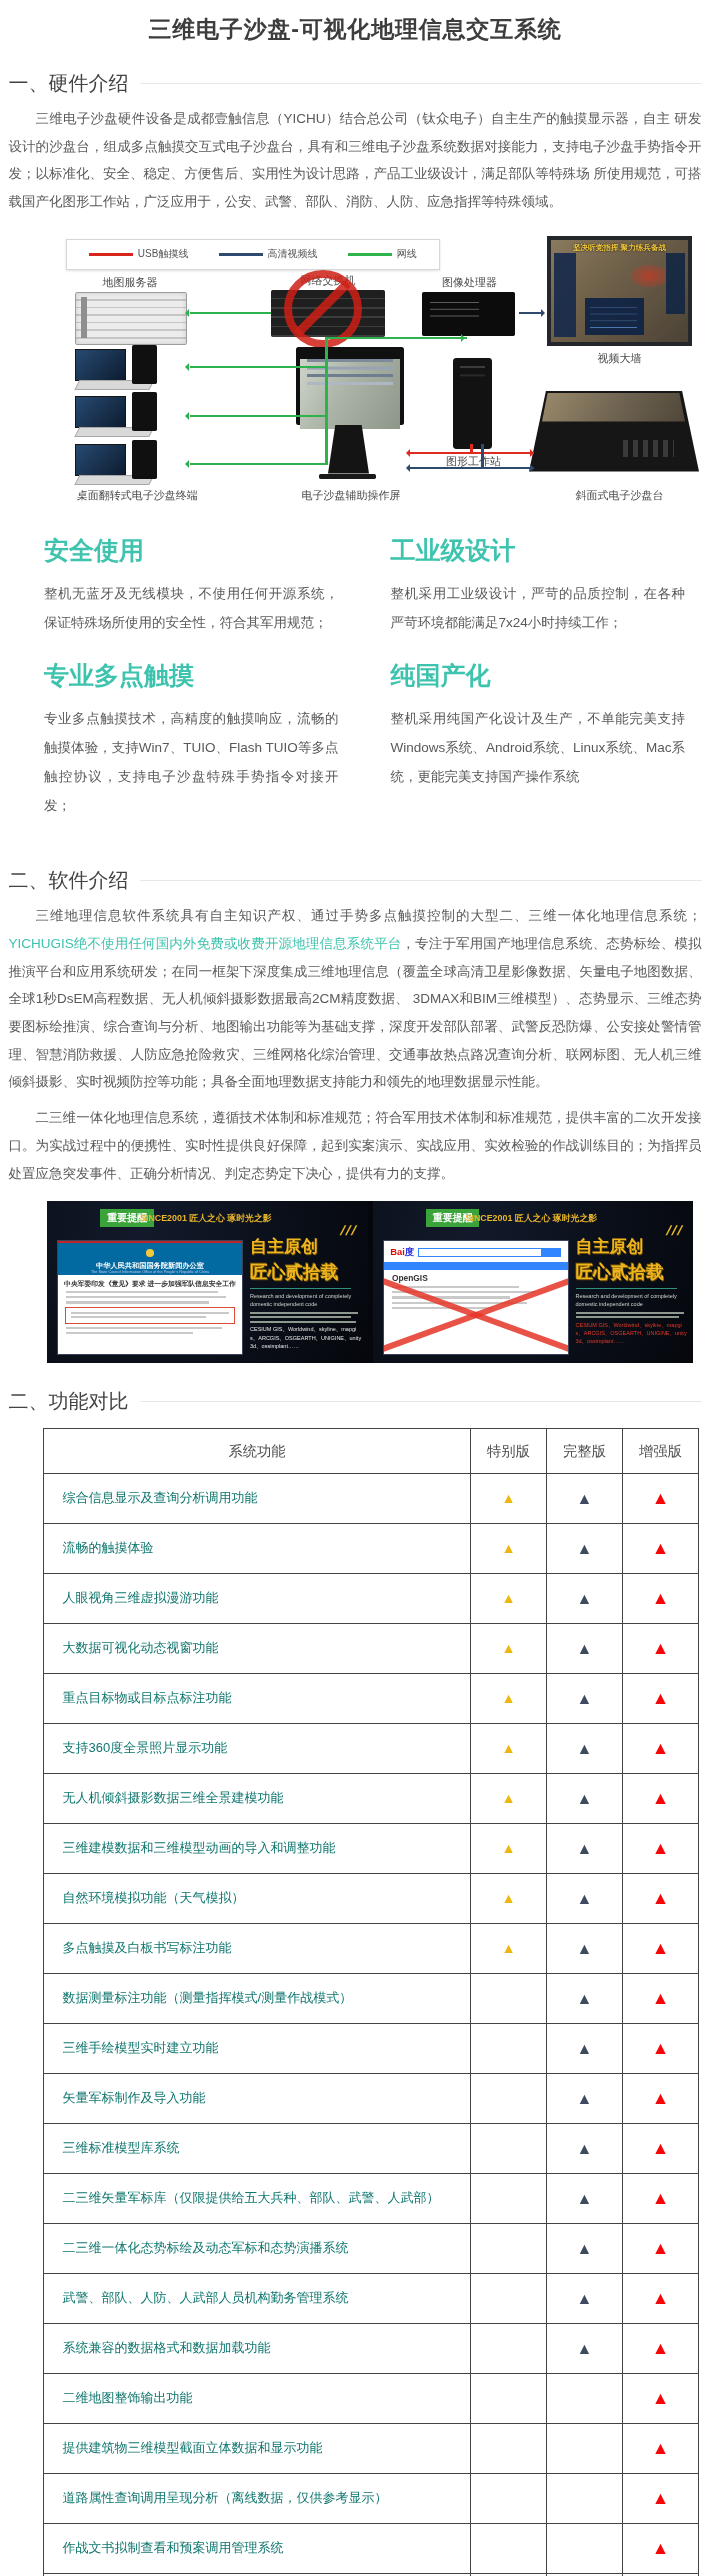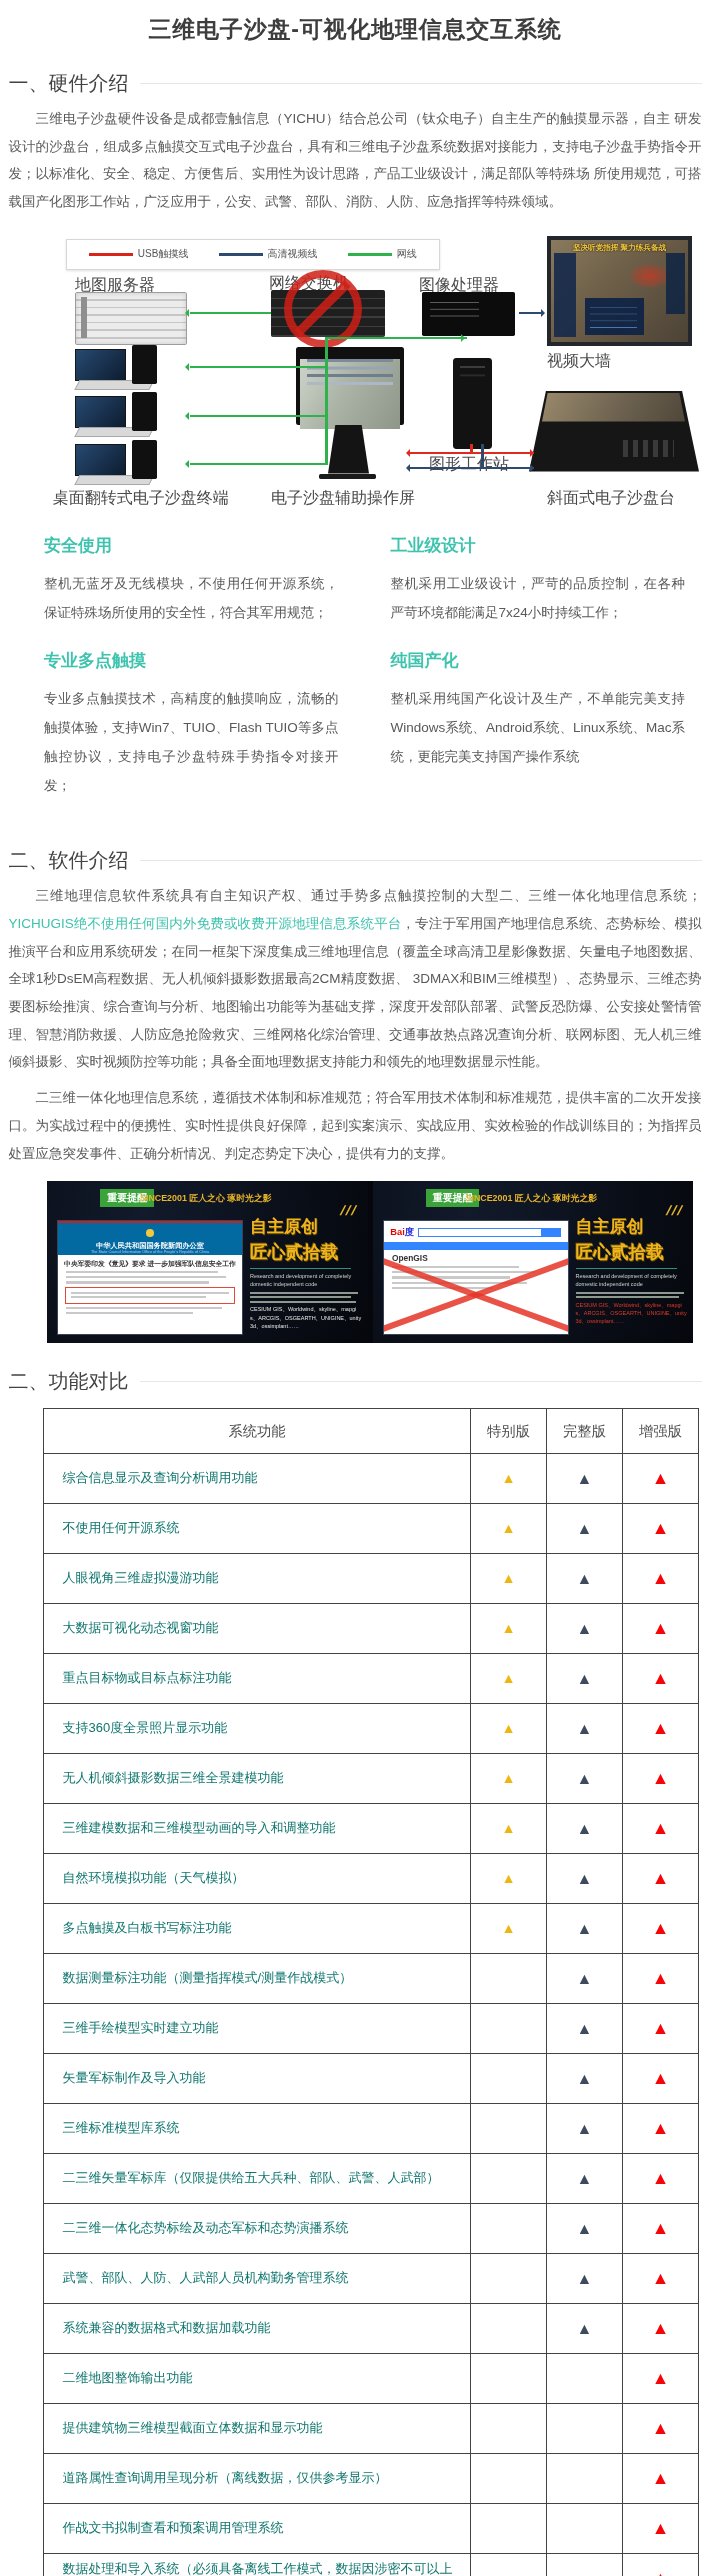--- a/index.html
+++ b/index.html
@@ -10,21 +10,21 @@
   .doc-title{margin:13.5px 8.4px 5px 8.4px;text-align:center;font-size:23px;font-weight:bold;color:#3d3d3d;letter-spacing:0.8px;}
   .sec-h{display:flex;align-items:center;margin:25px 8.4px 5px 8.4px;font-size:20px;color:#434343;font-weight:400;}
   .sec-h::after{content:"";flex:1;height:0.8px;background:#e7e7e7;margin-left:11.8px;}
 
   
   .para{margin:8.4px 8.4px 0 8.4px;font-size:13.5px;line-height:2.05;text-align:justify;color:#595959;text-indent:2em;}
   .hl{color:#3ec3ae;}
 
   
   .diagram{position:relative;width:651px;height:280px;margin:15px 0 3.4px 41px;}
-  .dg-label{position:absolute;font-size:16px;color:#4a4a4a;text-align:left;white-space:nowrap;}
+  .dg-label{position:absolute;font-size:11px;color:#4a4a4a;text-align:center;white-space:nowrap;}
   .legend{position:absolute;left:25px;top:8.4px;width:358px;height:29px;background:#fff;border:0.8px solid #d7d7d7;box-shadow:0 0.8px 2.5px rgba(0,0,0,.12);display:flex;align-items:center;justify-content:space-around;padding:0 6.8px;}
   .legend-item{display:flex;align-items:center;gap:5px;font-size:10px;color:#555;}
   .legend-line{display:inline-block;width:44px;height:2.5px;}
   .ll-usb{background:#d8251c;}
   .ll-video{background:#2e4a6e;}
   .ll-lan{background:#2db24c;}
 
   .dev{position:absolute;}
   .server{left:34px;top:61px;width:110px;height:51px;border:0.8px solid #9c9c9c;background:repeating-linear-gradient(#ececec 0 5.9px,#c6c6c6 5.9px 7.6px);border-radius:1.7px;box-shadow:inset 0 0 5px rgba(0,0,0,.15);}
   .server::before{content:"";position:absolute;left:5px;top:4.2px;width:5.9px;height:41px;background:#8f8f8f;}
@@ -57,21 +57,21 @@
 
   .ln{position:absolute;}
   .ln-g{background:#2db24c;}
   .ln-r{background:#e02a20;}
   .ln-b{background:#2e4a6e;}
   .arr{position:absolute;width:0;height:0;border:4.2px solid transparent;}
 
   
   .features{display:grid;grid-template-columns:1fr 1fr;column-gap:52px;padding:0 25px 0 44px;margin-top:23.6px;}
   .feat{margin-bottom:22px;}
-  .feat-h{font-size:17px;color:#3ec3ae;font-weight:bold;margin:0 0 11.8px 0;}
+  .feat-h{font-size:25px;color:#3ec3ae;font-weight:bold;margin:0 0 11.8px 0;}
   .feat-p{font-size:13.5px;line-height:2.15;color:#595959;margin:0;text-align:justify;}
 
   
   .promo{display:flex;gap:5px;width:646px;height:162px;margin:13.5px 0 1.7px 47px;background:#05070c;}
   .panel{position:relative;flex:1;background:radial-gradient(circle at 30% 20%,#121a2b 0%,#0a0f19 55%,#05070c 100%);overflow:hidden;}
   .badge{position:absolute;left:8.4px;top:8.4px;background:#3aa33a;color:#fff;font-size:10px;font-weight:bold;padding:1.7px 6.8px;margin-left:45px;}
   .since{position:absolute;left:93px;top:11px;color:#e9b62a;font-size:8.9px;font-weight:bold;white-space:nowrap;}
   .slashes{position:absolute;right:10px;top:22px;color:#e9b62a;font-size:13.5px;font-weight:bold;transform:skewX(-18deg);letter-spacing:1.7px;}
   .shot{position:absolute;left:10px;top:39px;width:184px;height:113px;background:#fff;overflow:hidden;border:0.8px solid #39445a;}
   .gov-top{height:2.5px;background:#c02424;}
@@ -316,21 +316,21 @@
       </tr>
     </thead>
     <tbody>
         <tr>
           <td class="c-label">综合信息显示及查询分析调用功能</td>
           <td class="c-mark"><span class="tri tri-special">▲</span></td>
           <td class="c-mark"><span class="tri tri-complete">▲</span></td>
           <td class="c-mark"><span class="tri tri-enhanced">▲</span></td>
         </tr>
         <tr>
-          <td class="c-label">不使用任何开源系统</td>
+          <td class="c-label">流畅的触摸体验</td>
           <td class="c-mark"><span class="tri tri-special">▲</span></td>
           <td class="c-mark"><span class="tri tri-complete">▲</span></td>
           <td class="c-mark"><span class="tri tri-enhanced">▲</span></td>
         </tr>
         <tr>
           <td class="c-label">人眼视角三维虚拟漫游功能</td>
           <td class="c-mark"><span class="tri tri-special">▲</span></td>
           <td class="c-mark"><span class="tri tri-complete">▲</span></td>
           <td class="c-mark"><span class="tri tri-enhanced">▲</span></td>
         </tr>

